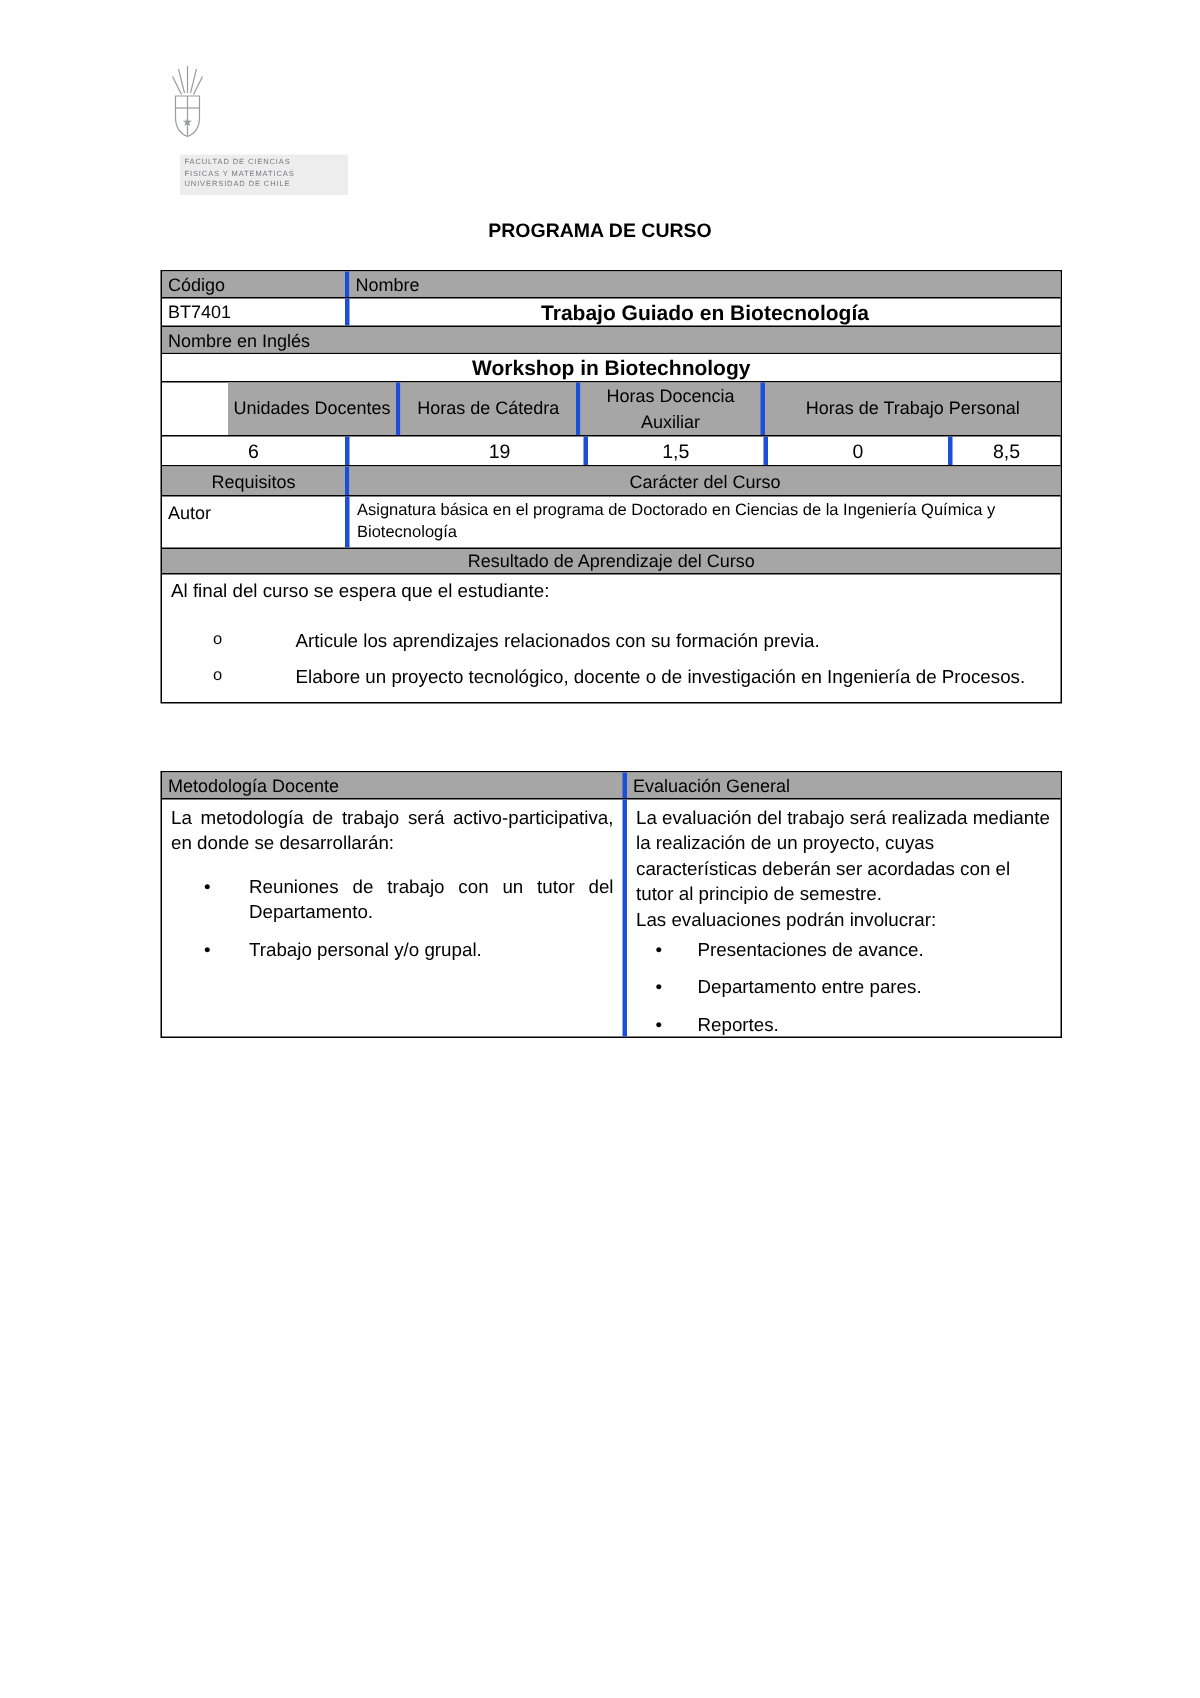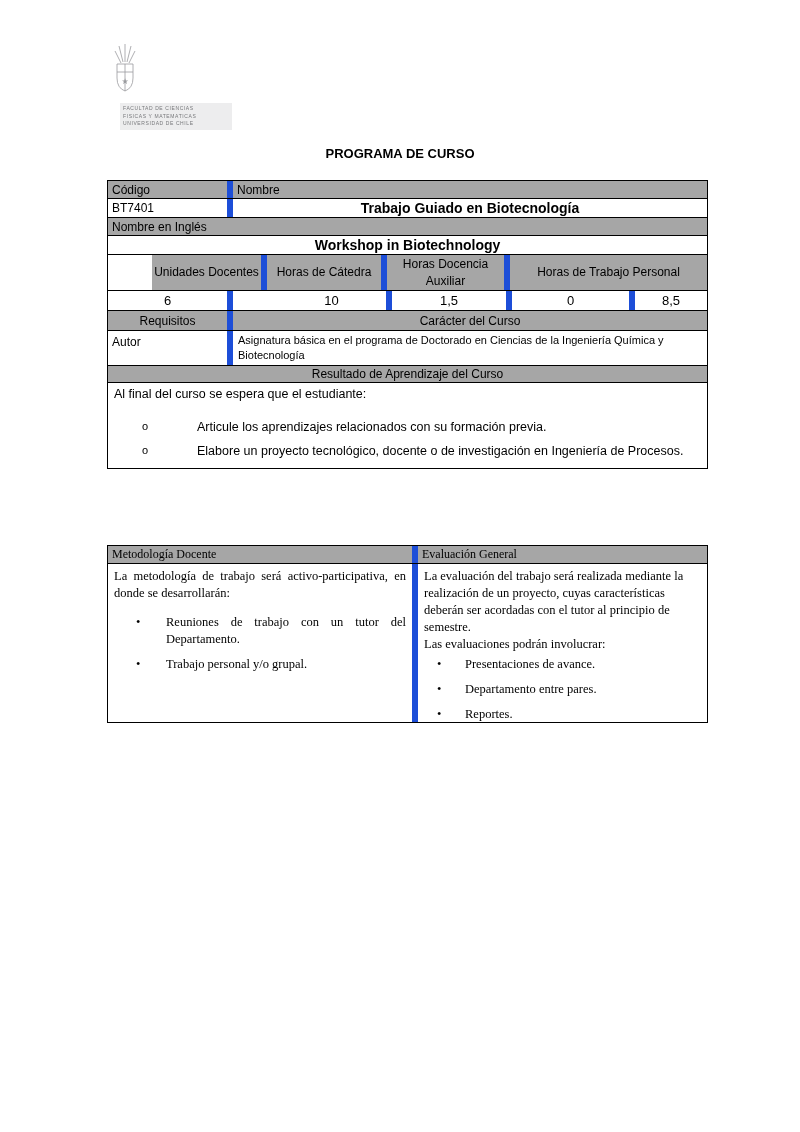--- a/index.html
+++ b/index.html
@@ -23,21 +23,21 @@
   .logo-sub { margin-top: 3px; margin-left: 8px; background: #ededee; padding: 2px 3px; width: 112px; }
   .logo-sub div { font-size: 5px; letter-spacing: 0.6px; color: #77787b; line-height: 1.5; white-space: nowrap; }
 
   
   .doc-title { position: absolute; top: 146px; left: 0; width: 100%; text-align: center; font-weight: bold; font-size: 13px; }
 
   
   .tbl { position: absolute; left: 107px; width: 601px; border: 1px solid #000; background: #fff; }
   .row { display: flex; border-bottom: 1px solid #000; }
   .row:last-child { border-bottom: none; }
-  .cell { border-right: 6px solid #1d4ed8; display: flex; align-items: center; font-size: 12px; overflow: hidden; }
+  .cell { border-right: 3px solid #1d4ed8; display: flex; align-items: center; font-size: 12px; overflow: hidden; }
   .cell:last-child { border-right: none; }
   .gray { background: #a6a6a6; }
   .left { justify-content: flex-start; padding-left: 4px; }
   .center { justify-content: center; text-align: center; }
   .c1 { flex: 0 0 125px; }
   .fill { flex: 1 1 auto; }
   .bold14 { font-weight: bold; font-size: 14px; }
 
   
   .tbl1 { top: 180px; }
@@ -56,21 +56,21 @@
   .vals { font-size: 13px; }
   .autor-cell { align-items: flex-start; padding-top: 4px; }
   .autor-desc { font-size: 11px; line-height: 1.35; padding: 2px 5px; }
   .result-body { display: block; height: 85px; padding: 3px 6px; font-size: 12.5px; line-height: 1.35; }
   .b1-list { margin-top: 16px; padding-left: 28px; }
   .b1 { display: flex; margin-bottom: 7px; }
   .b1-mk { flex: 0 0 27px; font-size: 11px; }
   .b1-tx { flex: 1; margin-left: 28px; }
 
   
-  .tbl2 { top: 545px; font-family: Liberation Serif, serif; }
+  .tbl2 { top: 514px; }
   .t2c1 { flex: 0 0 310px; }
   .t2hdr { height: 18px; }
   .t2body { height: 158px; }
   .t2cell { display: block; padding: 4px 6px; font-size: 12.5px; line-height: 1.35; }
   .just { text-align: justify; }
   .b2-list { margin-top: 12px; padding-left: 22px; }
   .b2 { display: flex; margin-bottom: 8px; }
   .b2-mk { flex: 0 0 30px; }
   .b3-list { margin-top: 4px; padding-left: 13px; }
   .b3 { display: flex; margin-bottom: 8px; }
@@ -122,21 +122,21 @@
       <div class="cell fill center bold14">Workshop in Biotechnology</div>
     </div>
     <div class="row h36">
       <div class="cell sct2 gray center wrapcell">Unidades Docentes</div>
       <div class="cell sct3 gray center wrapcell">Horas de Cátedra</div>
       <div class="cell sct4 gray center wrapcell">Horas Docencia Auxiliar</div>
       <div class="cell sct5 gray center wrapcell">Horas de Trabajo Personal</div>
     </div>
     <div class="row h20">
       <div class="cell sct1 center vals">6</div>
-      <div class="cell sct2 center vals">10</div>
+      <div class="cell sct2 center vals">19</div>
       <div class="cell sct3 center vals">1,5</div>
       <div class="cell sct4 center vals">0</div>
       <div class="cell sct5 center vals">8,5</div>
     </div>
     <div class="row h20">
       <div class="cell c1 gray center">Requisitos</div>
       <div class="cell fill gray center">Carácter del Curso</div>
     </div>
     <div class="row h35">
       <div class="cell c1 left autor-cell">Autor</div>

